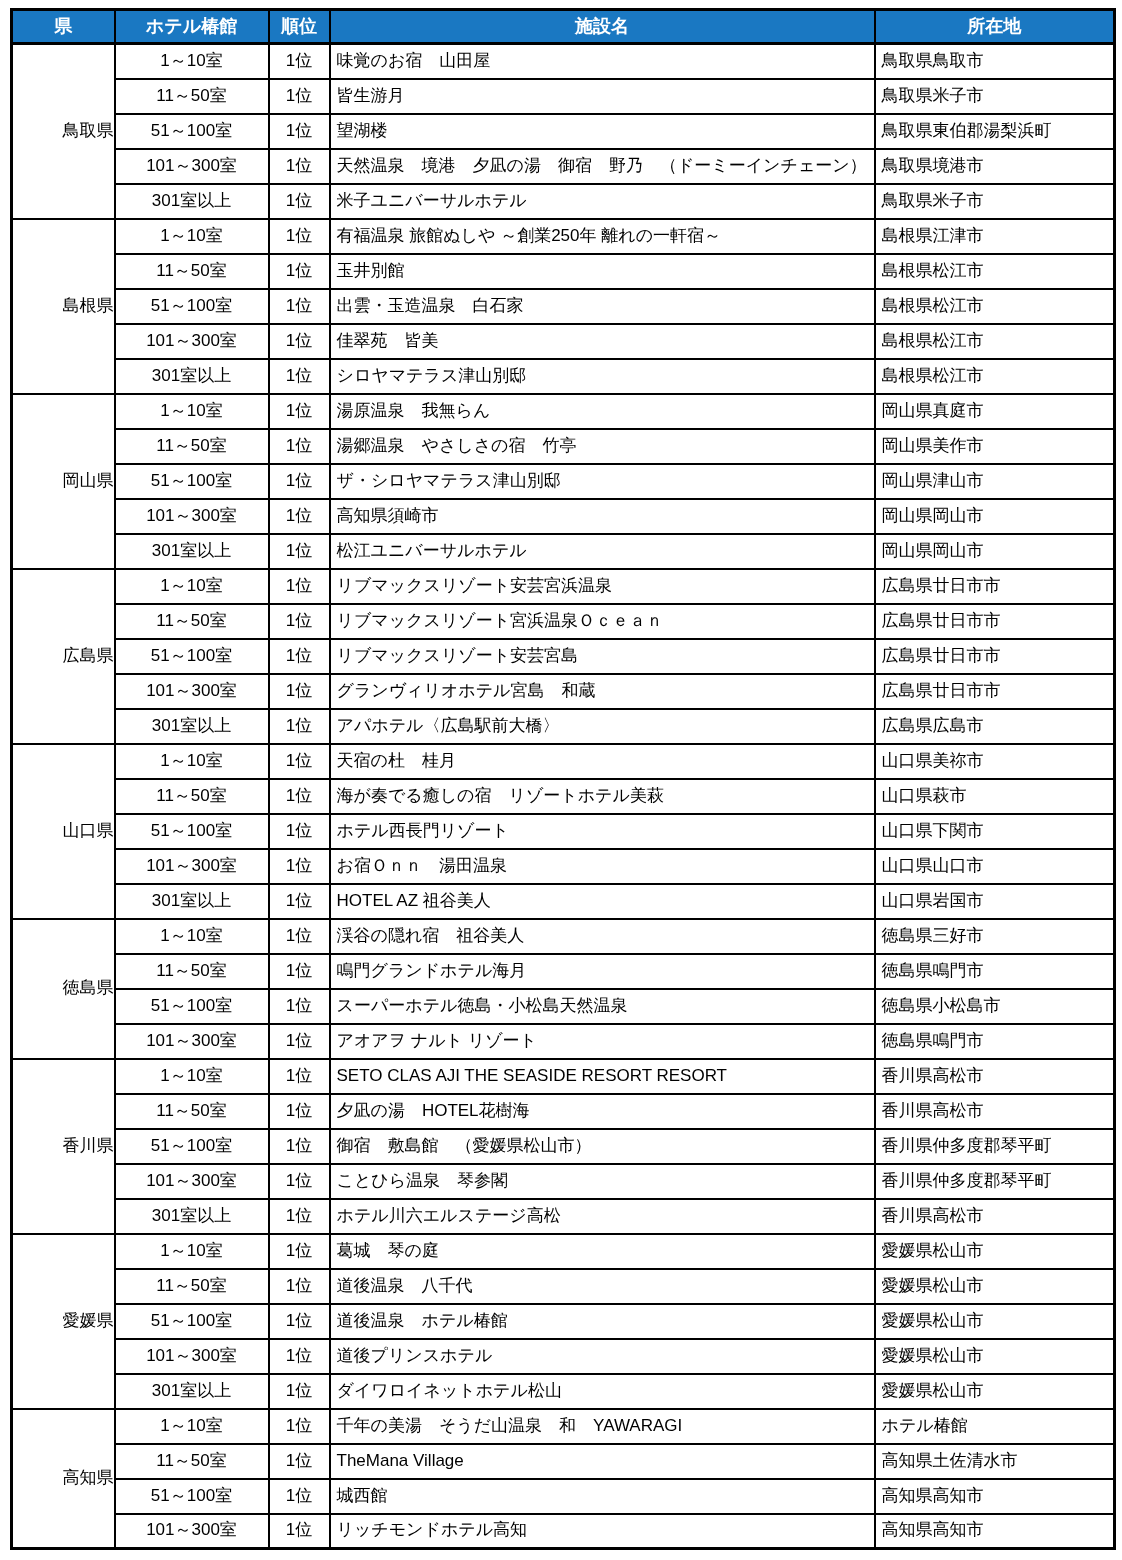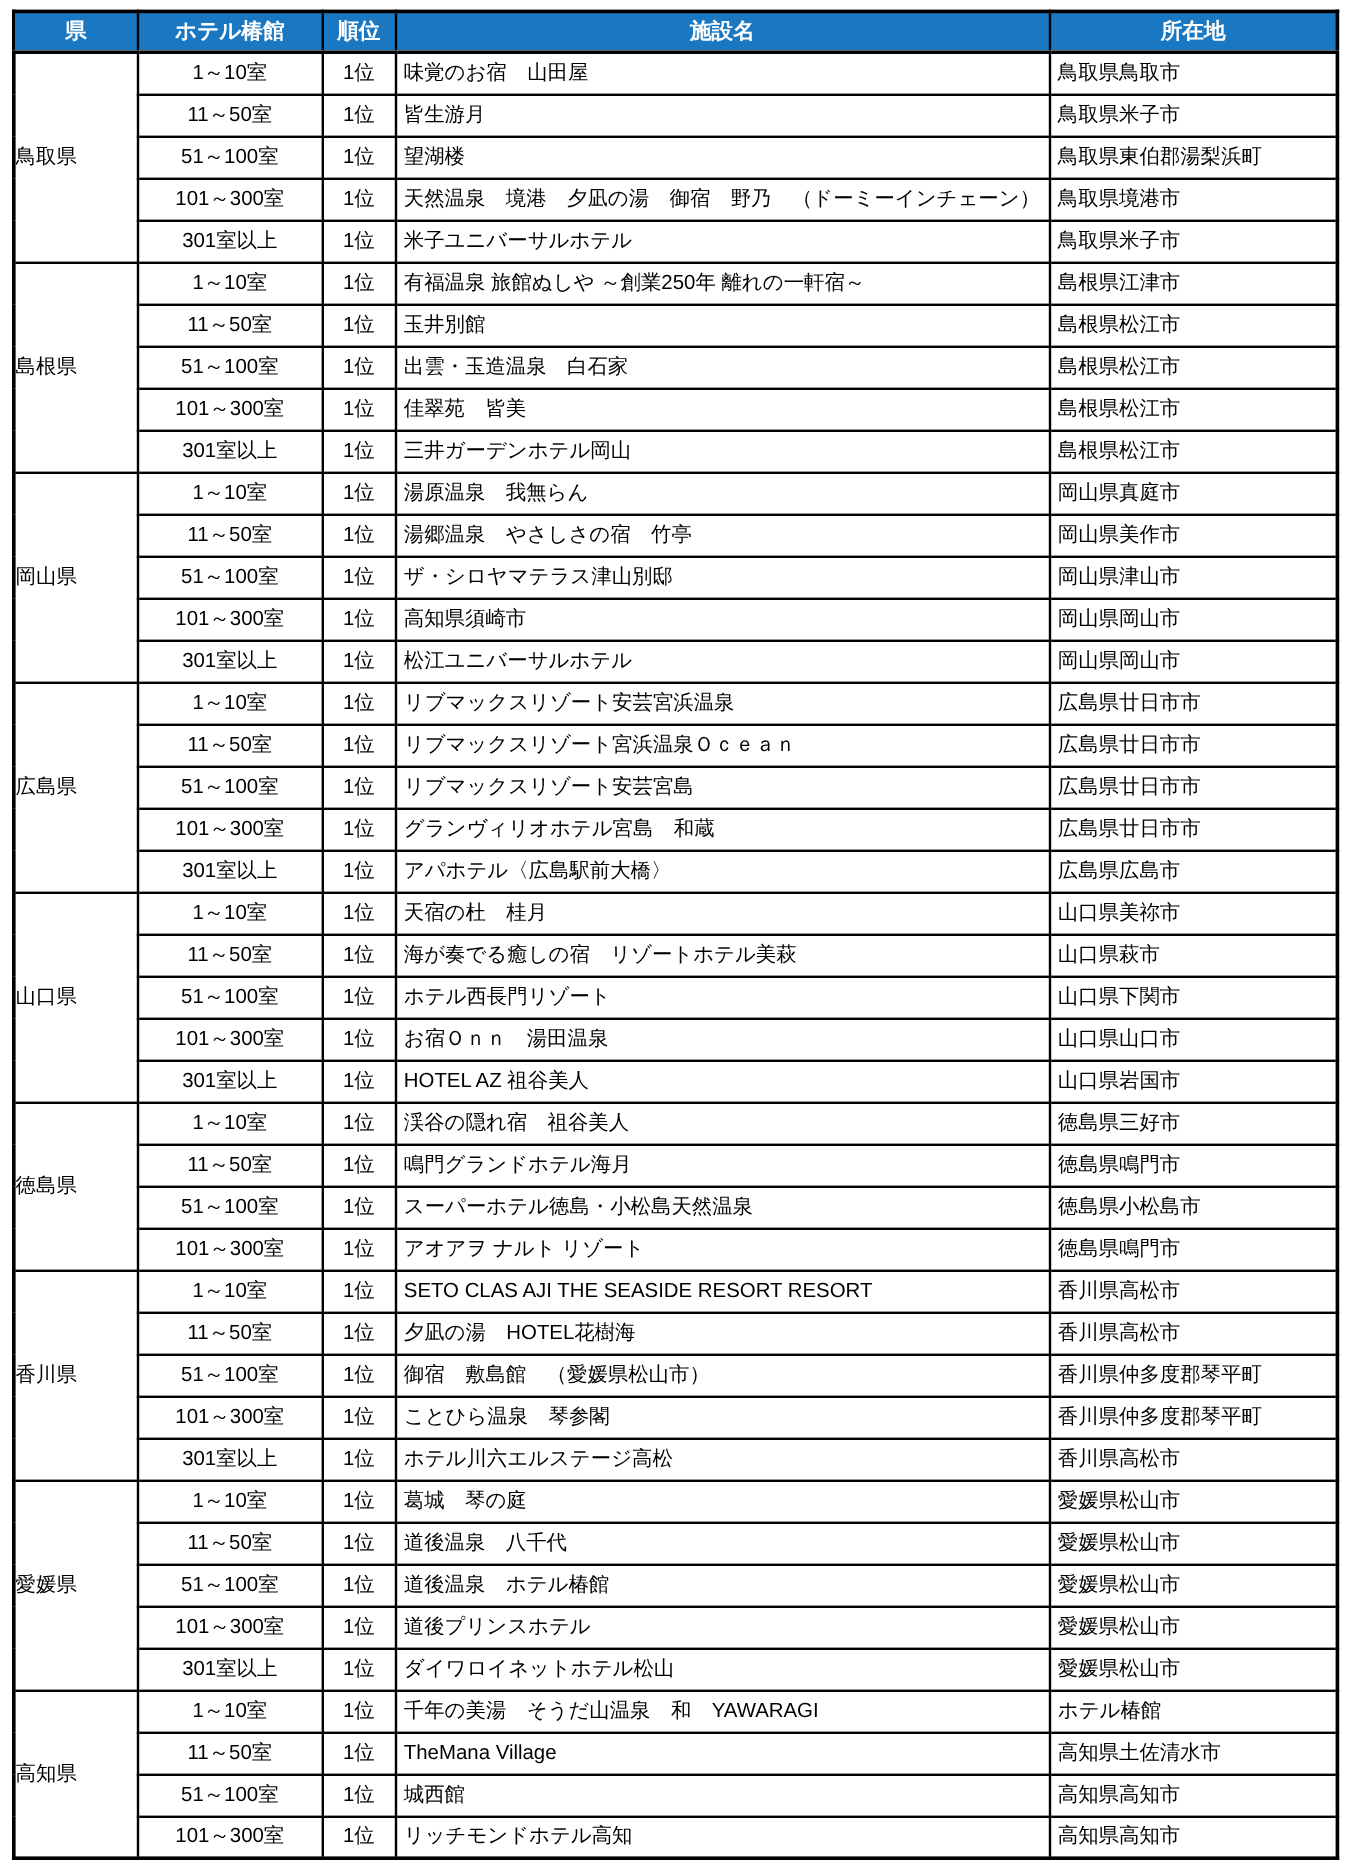--- a/index.html
+++ b/index.html
@@ -47,21 +47,21 @@
   tbody tr{height:35px;}
   th{
     background:var(--header-bg);
     color:var(--header-text);
     font-weight:bold;
     font-size:18px;
     text-align:center;
     border-bottom:3px solid var(--border);
   }
   td.pref{
-    text-align:left;
+    text-align:right;
     font-size:17px;
     background:var(--row-bg);
   }
   td.category,td.rank{
     text-align:center;
   }
   td.facility,td.location{
     text-align:left;
     padding:0 6px;
   }
@@ -140,21 +140,21 @@
         </tr>
         <tr>
           <td class="category">101～300室</td>
           <td class="rank">1位</td>
           <td class="facility">佳翠苑　皆美</td>
           <td class="location">島根県松江市</td>
         </tr>
         <tr>
           <td class="category">301室以上</td>
           <td class="rank">1位</td>
-          <td class="facility">三井ガーデンホテル岡山</td>
+          <td class="facility">シロヤマテラス津山別邸</td>
           <td class="location">島根県松江市</td>
         </tr>
         <tr>
           <td class="pref" rowspan="5">岡山県</td>
           <td class="category">1～10室</td>
           <td class="rank">1位</td>
           <td class="facility">湯原温泉　我無らん</td>
           <td class="location">岡山県真庭市</td>
         </tr>
         <tr>

